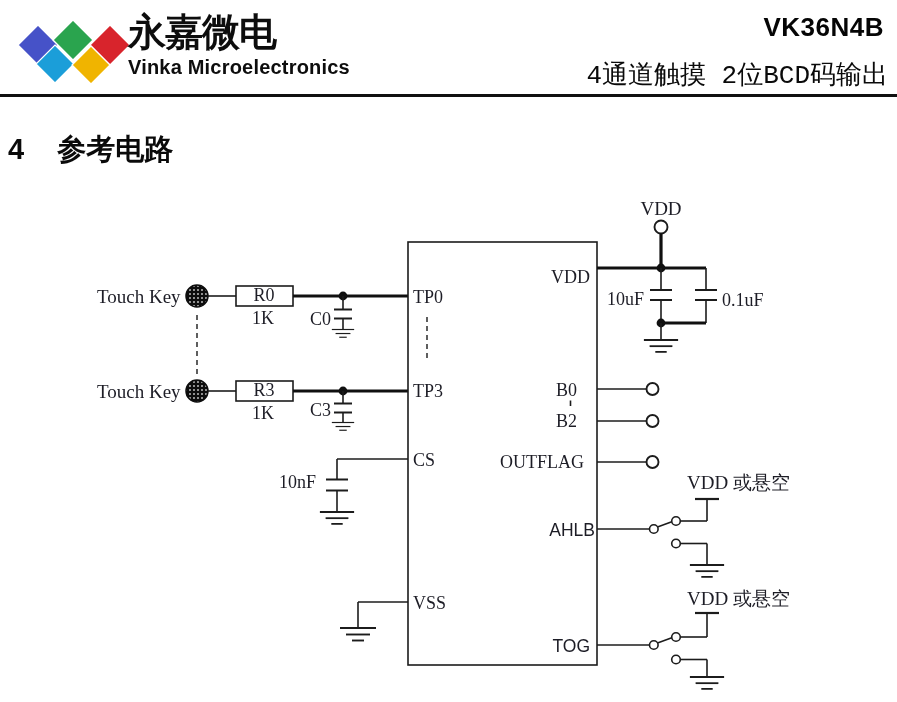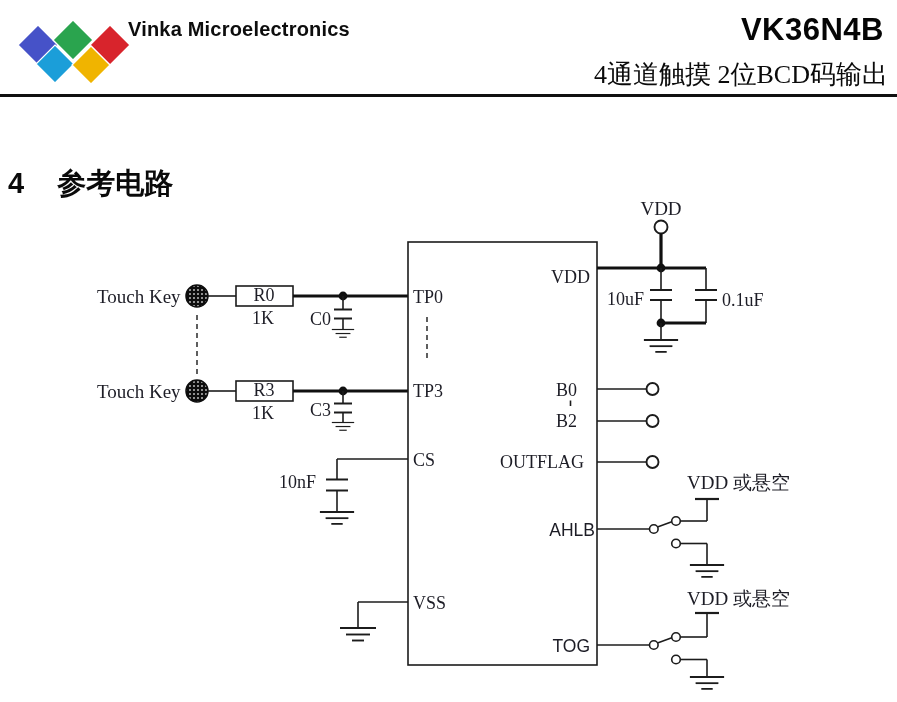--- a/index.html
+++ b/index.html
@@ -9,32 +9,31 @@
   }
   
   .logo-svg{position:absolute;left:0;top:0;}
   .brand{position:absolute;left:128px;top:13px;line-height:1;}
   .brand-cn{
     font-size:38px;font-weight:700;letter-spacing:-1px;color:#0d0d0d;
     font-family:"Liberation Sans","DejaVu Sans",sans-serif;
   }
   .brand-en{font-size:20px;font-weight:700;color:#0d0d0d;margin-top:6px;letter-spacing:0.2px;}
   .part-number{
-    position:absolute;top:12px;right:13px;font-size:31px;font-weight:700;color:#050505;
+    position:absolute;top:12px;right:13px;font-size:26px;font-weight:700;color:#050505;
     font-family:"Liberation Sans","DejaVu Sans",sans-serif;letter-spacing:0.5px;
   }
   .subtitle{
     position:absolute;top:57px;right:9px;font-size:26px;color:#0a0a0a;
-    font-family:Liberation Serif, serif;
+    font-family:Liberation Mono, monospace;
   }
   .header-rule{position:absolute;left:0;top:94px;width:897px;height:3px;background:#101010;}
   .section-heading{
     position:absolute;left:8px;top:130px;font-size:29px;font-weight:700;color:#0a0a0a;
     font-family:"Liberation Sans","DejaVu Sans",sans-serif;
-    margin-top:34px;
   }
   .section-heading .num{display:inline-block;margin-right:33px;}
   
   .circuit{position:absolute;left:0;top:0;}
   .w{stroke:#1c1c1c;stroke-width:1.6;fill:none;}
   .wt{stroke:#101010;stroke-width:3.2;fill:none;}
   .plate{stroke:#1c1c1c;stroke-width:2;fill:none;}
   .tb{stroke:#1c1c1c;stroke-width:2.2;fill:none;}
   .dash{stroke:#1c1c1c;stroke-width:1.4;stroke-dasharray:5 4;fill:none;}
   .dot{fill:#101010;stroke:none;}
@@ -52,20 +51,21 @@
 
 <header>
   <svg class="logo-svg" width="150" height="90" viewBox="0 0 150 90">
     <polygon points="38,25 58,45 38,65 18,45" stroke="#ffffff" stroke-width="1.2" fill="#4652c8"></polygon>
     <polygon points="73,20 93,40 73,60 53,40" stroke="#ffffff" stroke-width="1.2" fill="#2aa44e"></polygon>
     <polygon points="110,25 130,45 110,65 90,45" stroke="#ffffff" stroke-width="1.2" fill="#d8242c"></polygon>
     <polygon points="55,45 74,64 55,83 36,64" stroke="#ffffff" stroke-width="1.2" fill="#1b9ed9"></polygon>
     <polygon points="91,46 110,65 91,84 72,65" stroke="#ffffff" stroke-width="1.2" fill="#f0b400"></polygon>
   </svg>
   <div class="brand">
+    <div class="brand-cn">永嘉微电</div>
     <div class="brand-en">Vinka Microelectronics</div>
   </div>
   <div class="part-number">VK36N4B</div>
   <div class="subtitle">4通道触摸 2位BCD码输出</div>
   <div class="header-rule"></div>
 </header>
 
 <div class="section-heading">
   <span class="num">4</span><span>参考电路</span>
 </div>

